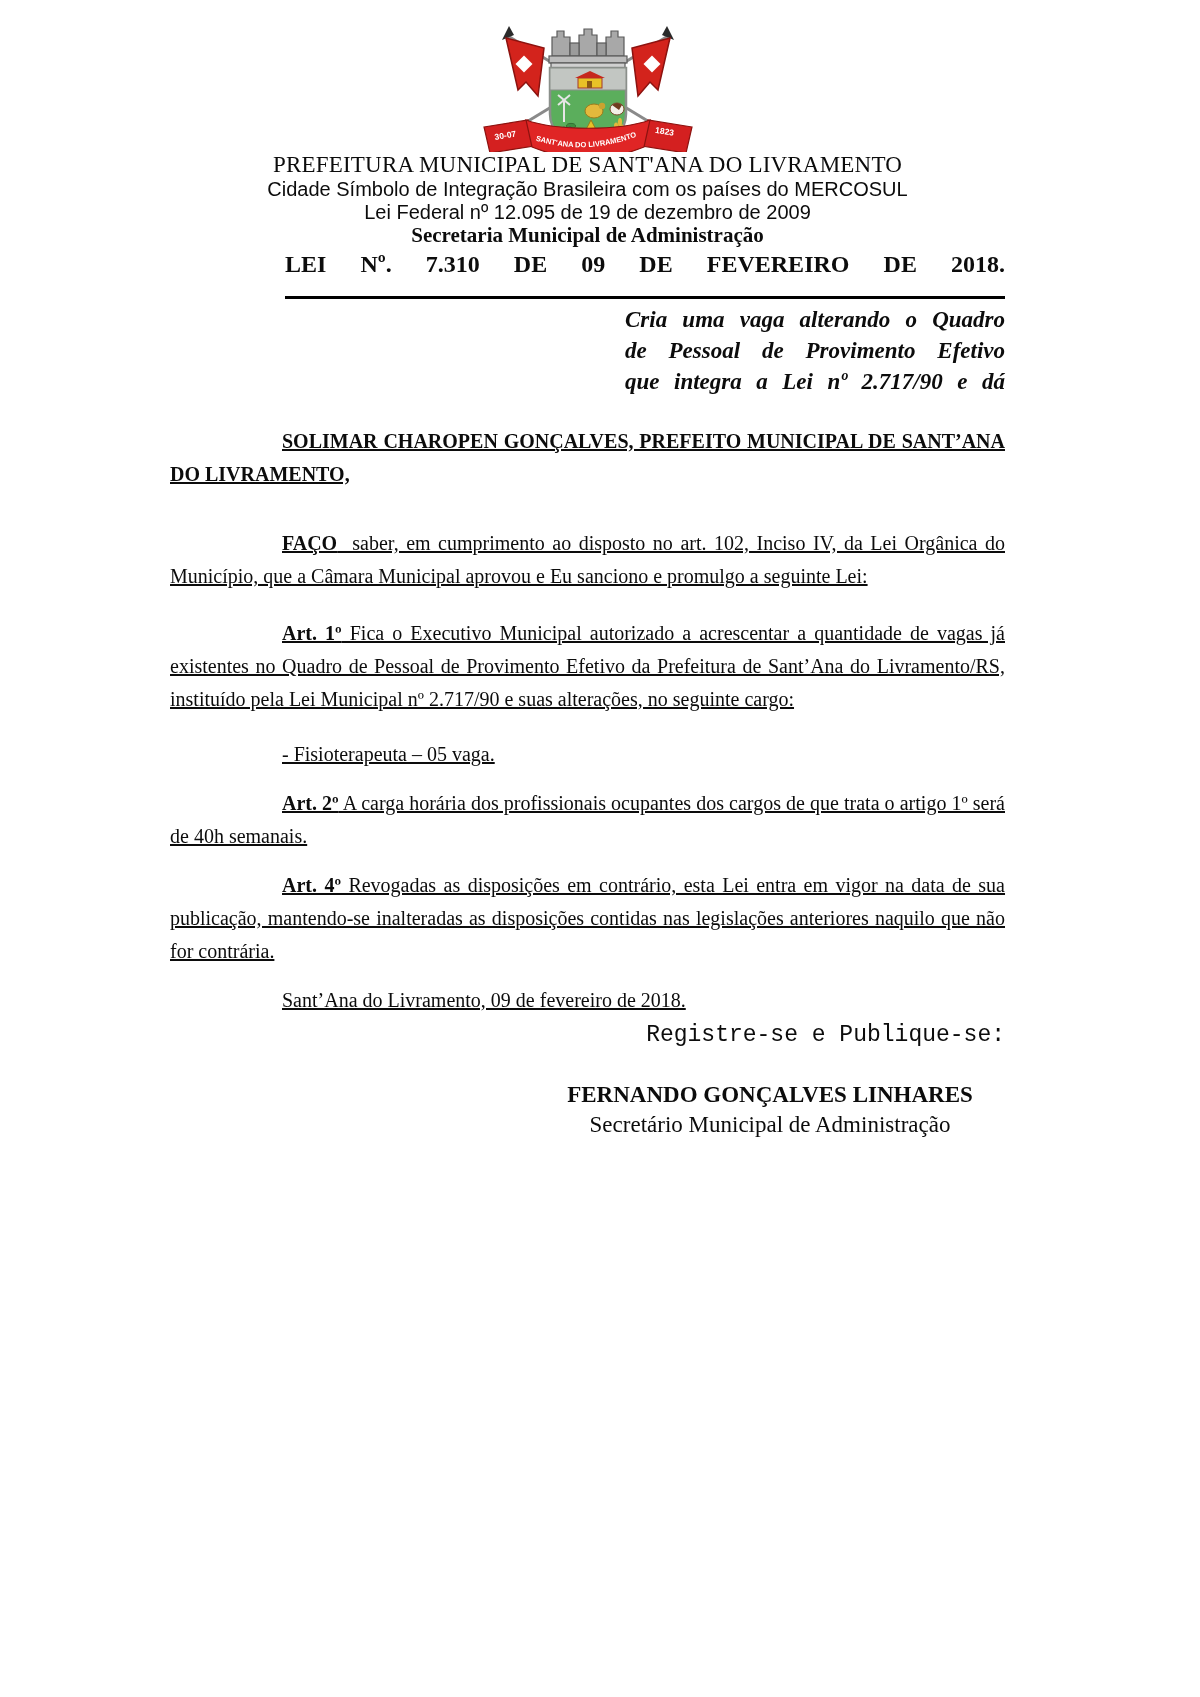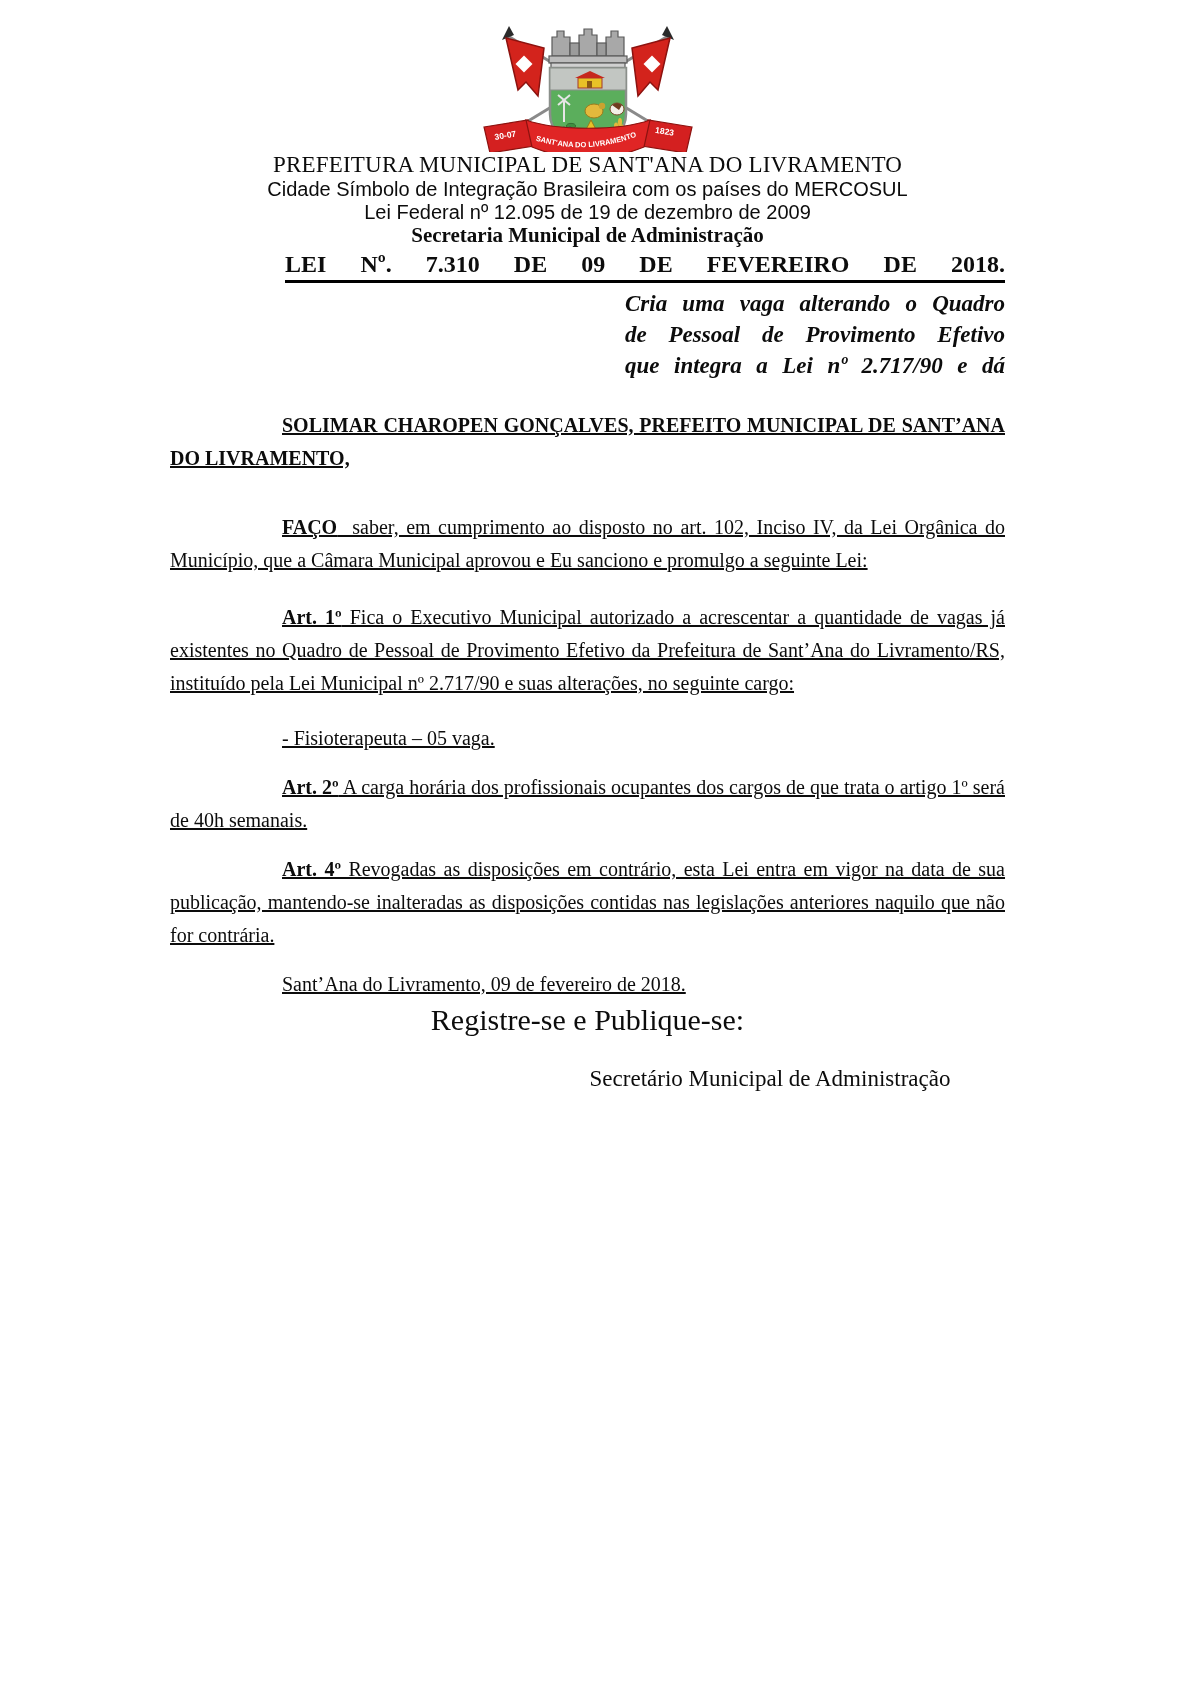--- a/index.html
+++ b/index.html
@@ -12,39 +12,39 @@
   .crest{display:block;margin:22px auto 0 auto;}
   
   .hdr{text-align:center;}
   .hdr-line1{font-family:Liberation Serif, serif;font-size:23px;line-height:26px;letter-spacing:.2px;}
   .hdr-line2,.hdr-line3{font-family:"Liberation Sans","DejaVu Sans",sans-serif;font-size:20px;line-height:23px;}
   .hdr-line4{font-size:21px;line-height:23px;font-weight:bold;}
   
   .law-title{
     margin-left:115px;margin-top:4px;display:flex;justify-content:space-between;
     font-size:24px;font-weight:bold;line-height:27px;
-    border-bottom:3px solid #000;padding-bottom:2px;
+    border-bottom:3px solid #000;padding-bottom:18px;
   }
   
   .ementa{width:380px;margin-left:auto;margin-top:5px;font-weight:bold;font-style:italic;font-size:23px;line-height:31px;}
   .ementa .jl{text-align:justify;text-align-last:justify;}
   .ementa .ll{text-align:left;}
   
   p{margin:0;}
   .para{font-size:20px;line-height:33px;text-align:justify;text-indent:112px;text-decoration:underline;}
   .p-solimar{margin-top:28px;font-weight:bold;}
   .p-faco{margin-top:36px;}
   .p-art1{margin-top:24px;}
   .p-cargo{margin-top:22px;text-align:left;}
   .p-paragrafo{margin-top:14px;}
   .p-art2{margin-top:16px;}
   .p-art3{margin-top:22px;}
   .p-art4{margin-top:16px;}
   .p-date{margin-top:16px;text-align:left;}
-  .register{margin-top:2px;font-size:30px;line-height:33px;text-align:center;}
+  .register{margin-top:2px;font-size:23px;line-height:33px;text-align:right;font-family:Liberation Mono, monospace;}
   
   .sig{width:470px;margin-left:auto;text-align:center;font-size:23px;}
   .sig1{margin-top:74px;}
   .sig2{margin-top:28px;}
   .sig-name{font-weight:bold;line-height:30px;}
   .sig-role{line-height:30px;}
 </style>
 </head>
 <body>
 
@@ -176,17 +176,18 @@
 
 
     <p class="para p-art4"><b>Art. 4º</b><span> Revogadas as disposições em contrário, esta Lei entra em vigor na data de sua publicação, mantendo-se inalteradas as disposições contidas nas legislações anteriores naquilo que não for contrária.</span></p>
 
     <p class="para p-date">Sant’Ana do Livramento, 09 de fevereiro de 2018.</p>
 
 
     <p class="register">Registre-se e Publique-se:</p>
 
     <div class="sig sig2">
+      <div class="sig-name">FERNANDO GONÇALVES LINHARES</div>
       <div class="sig-role">Secretário Municipal de Administração</div>
     </div>
 
   </div>
 </div>
 
 </body></html>

